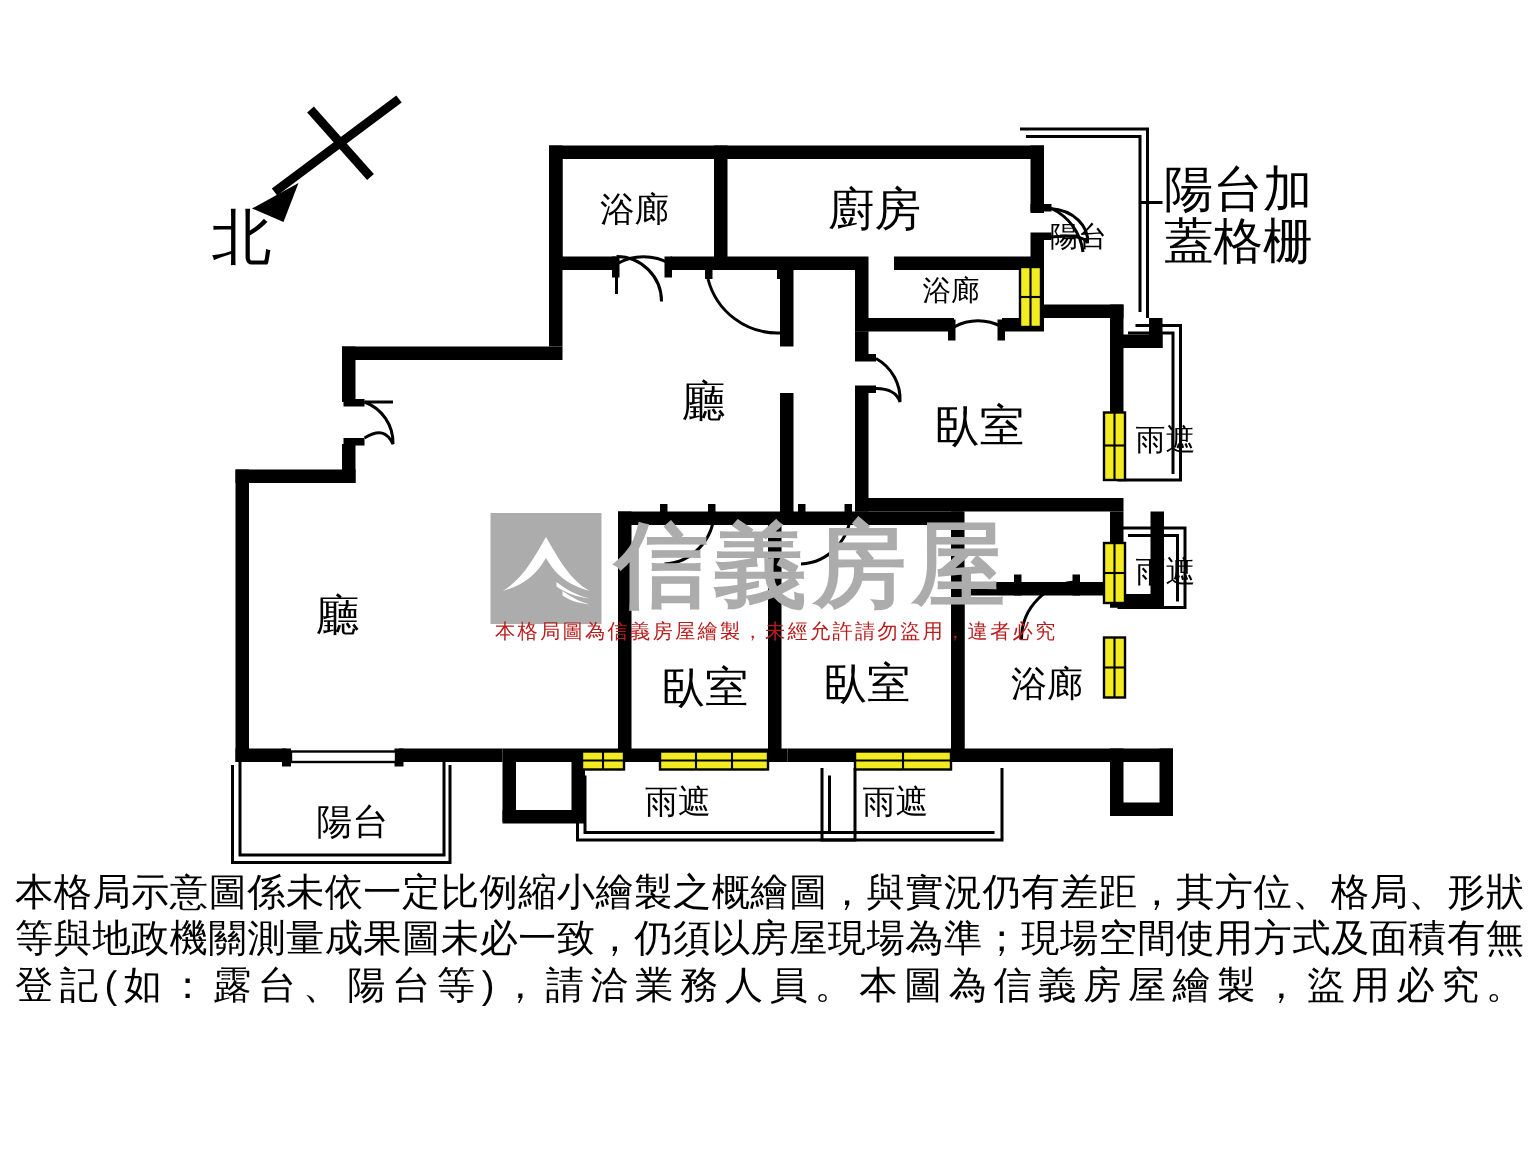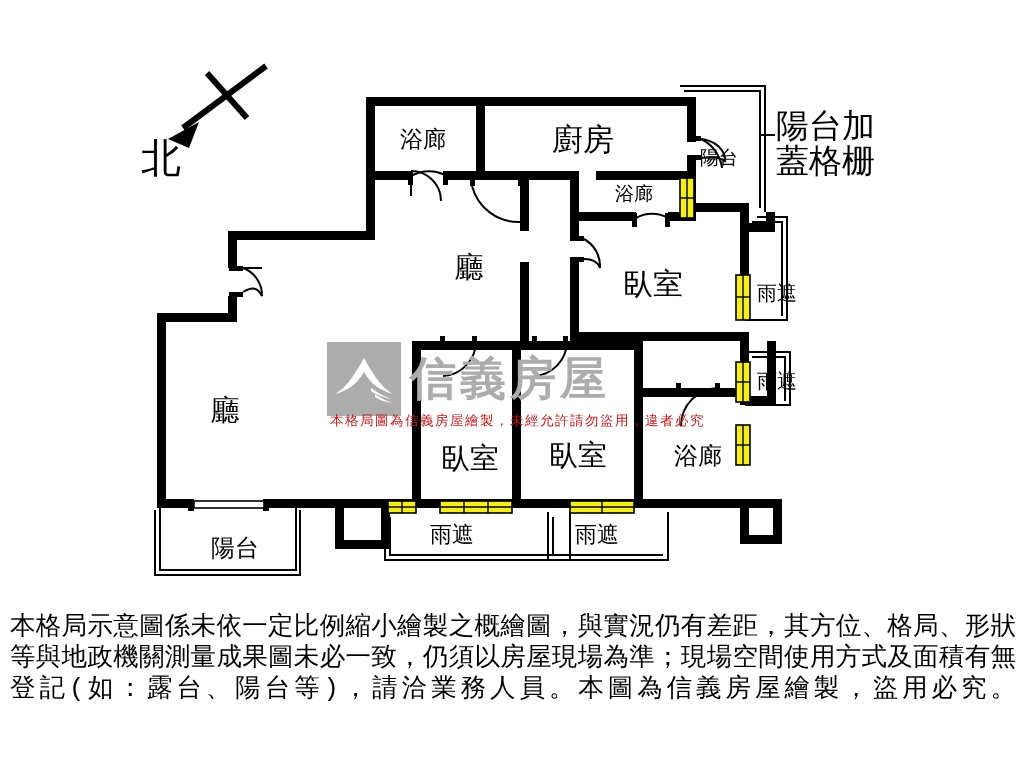--- a/index.html
+++ b/index.html
@@ -21,44 +21,44 @@
     background: #ffffff;
   }
   #plan-svg {
     position: absolute;
     left: 0;
     top: 0;
   }
   .disclaimer {
     position: absolute;
     left: 10px;
-    top: 612px;
+    top: 580px;
     width: 1006px;
-    font-family: Liberation Mono, monospace;
+    font-family: Liberation Sans, sans-serif;
     font-size: 25.5px;
     line-height: 31px;
     color: #000000;
     letter-spacing: 0px;
     text-align: justify;
     text-align-last: justify;
   }
   .wm-logo-box {
     position: absolute;
     left: 327px;
     top: 342px;
     width: 74px;
     height: 74px;
     background: #acacac;
   }
   .wm-text {
     position: absolute;
     left: 410px;
     top: 341px;
     font-family: "Liberation Sans", "DejaVu Sans", sans-serif;
-    font-size: 46px;
+    font-size: 62px;
     font-weight: bold;
     color: #acacac;
     letter-spacing: 4px;
     line-height: 74px;
     white-space: nowrap;
   }
   .wm-sub {
     position: absolute;
     left: 330px;
     top: 412px;

